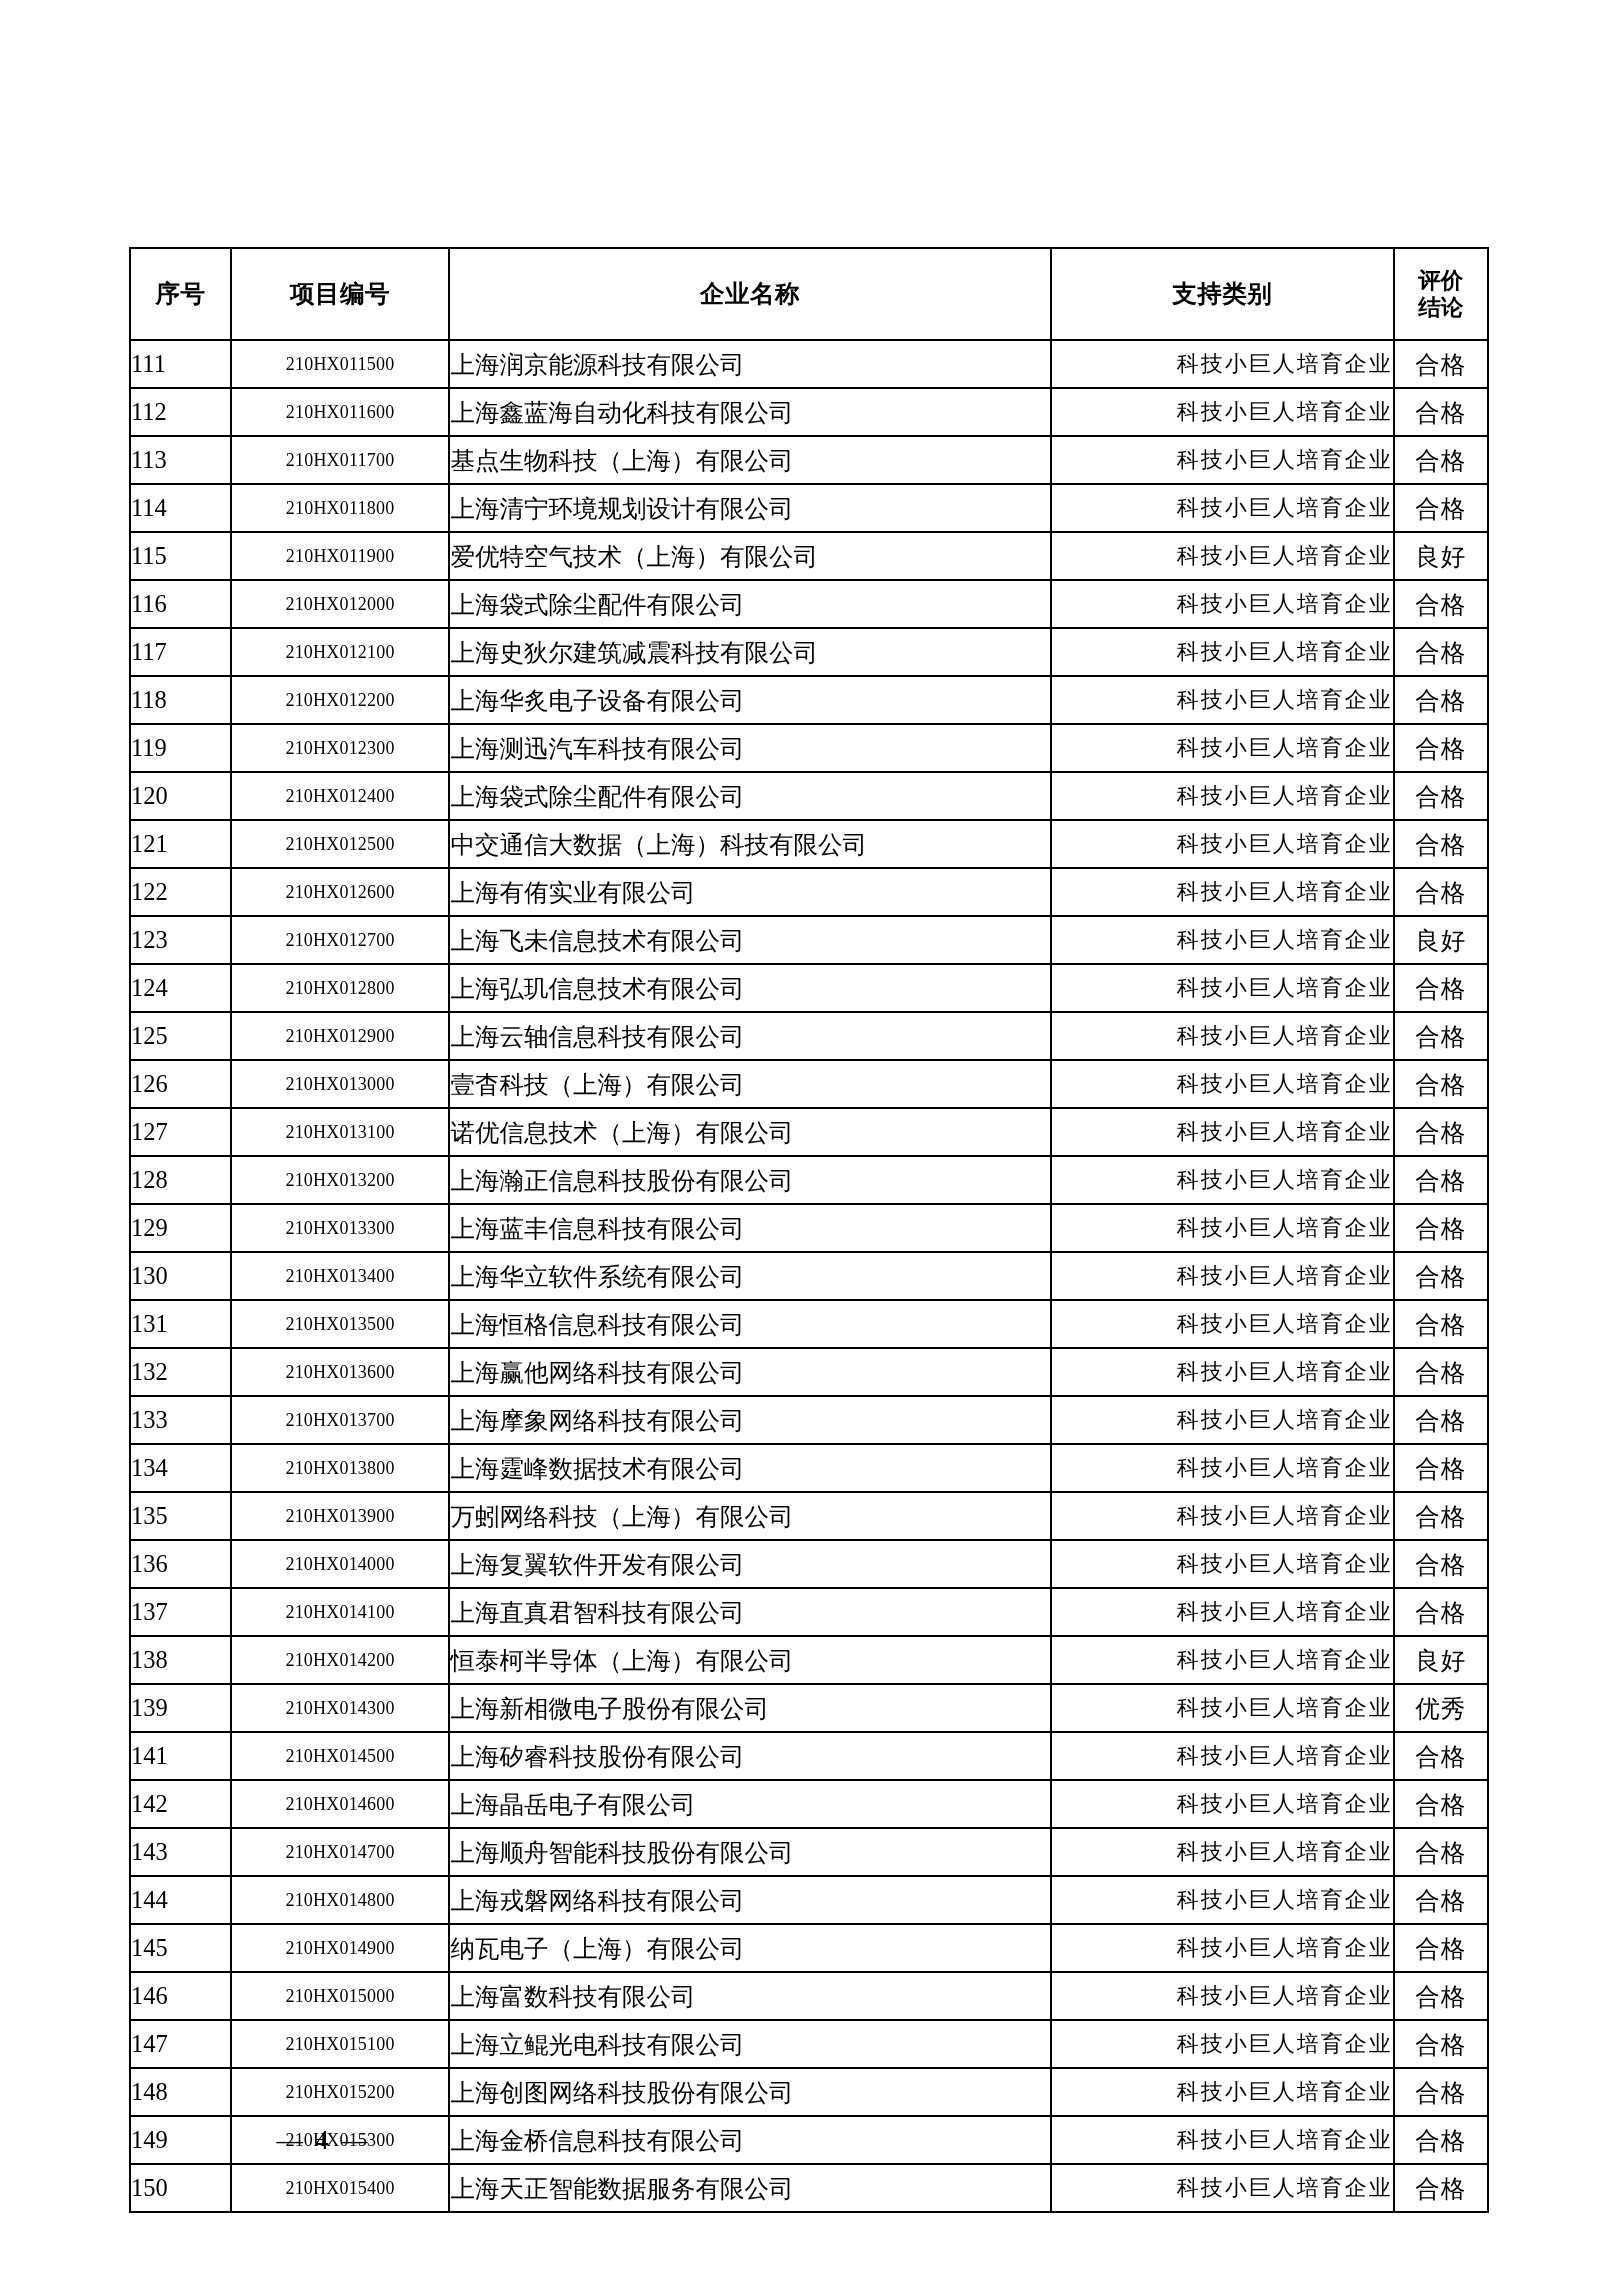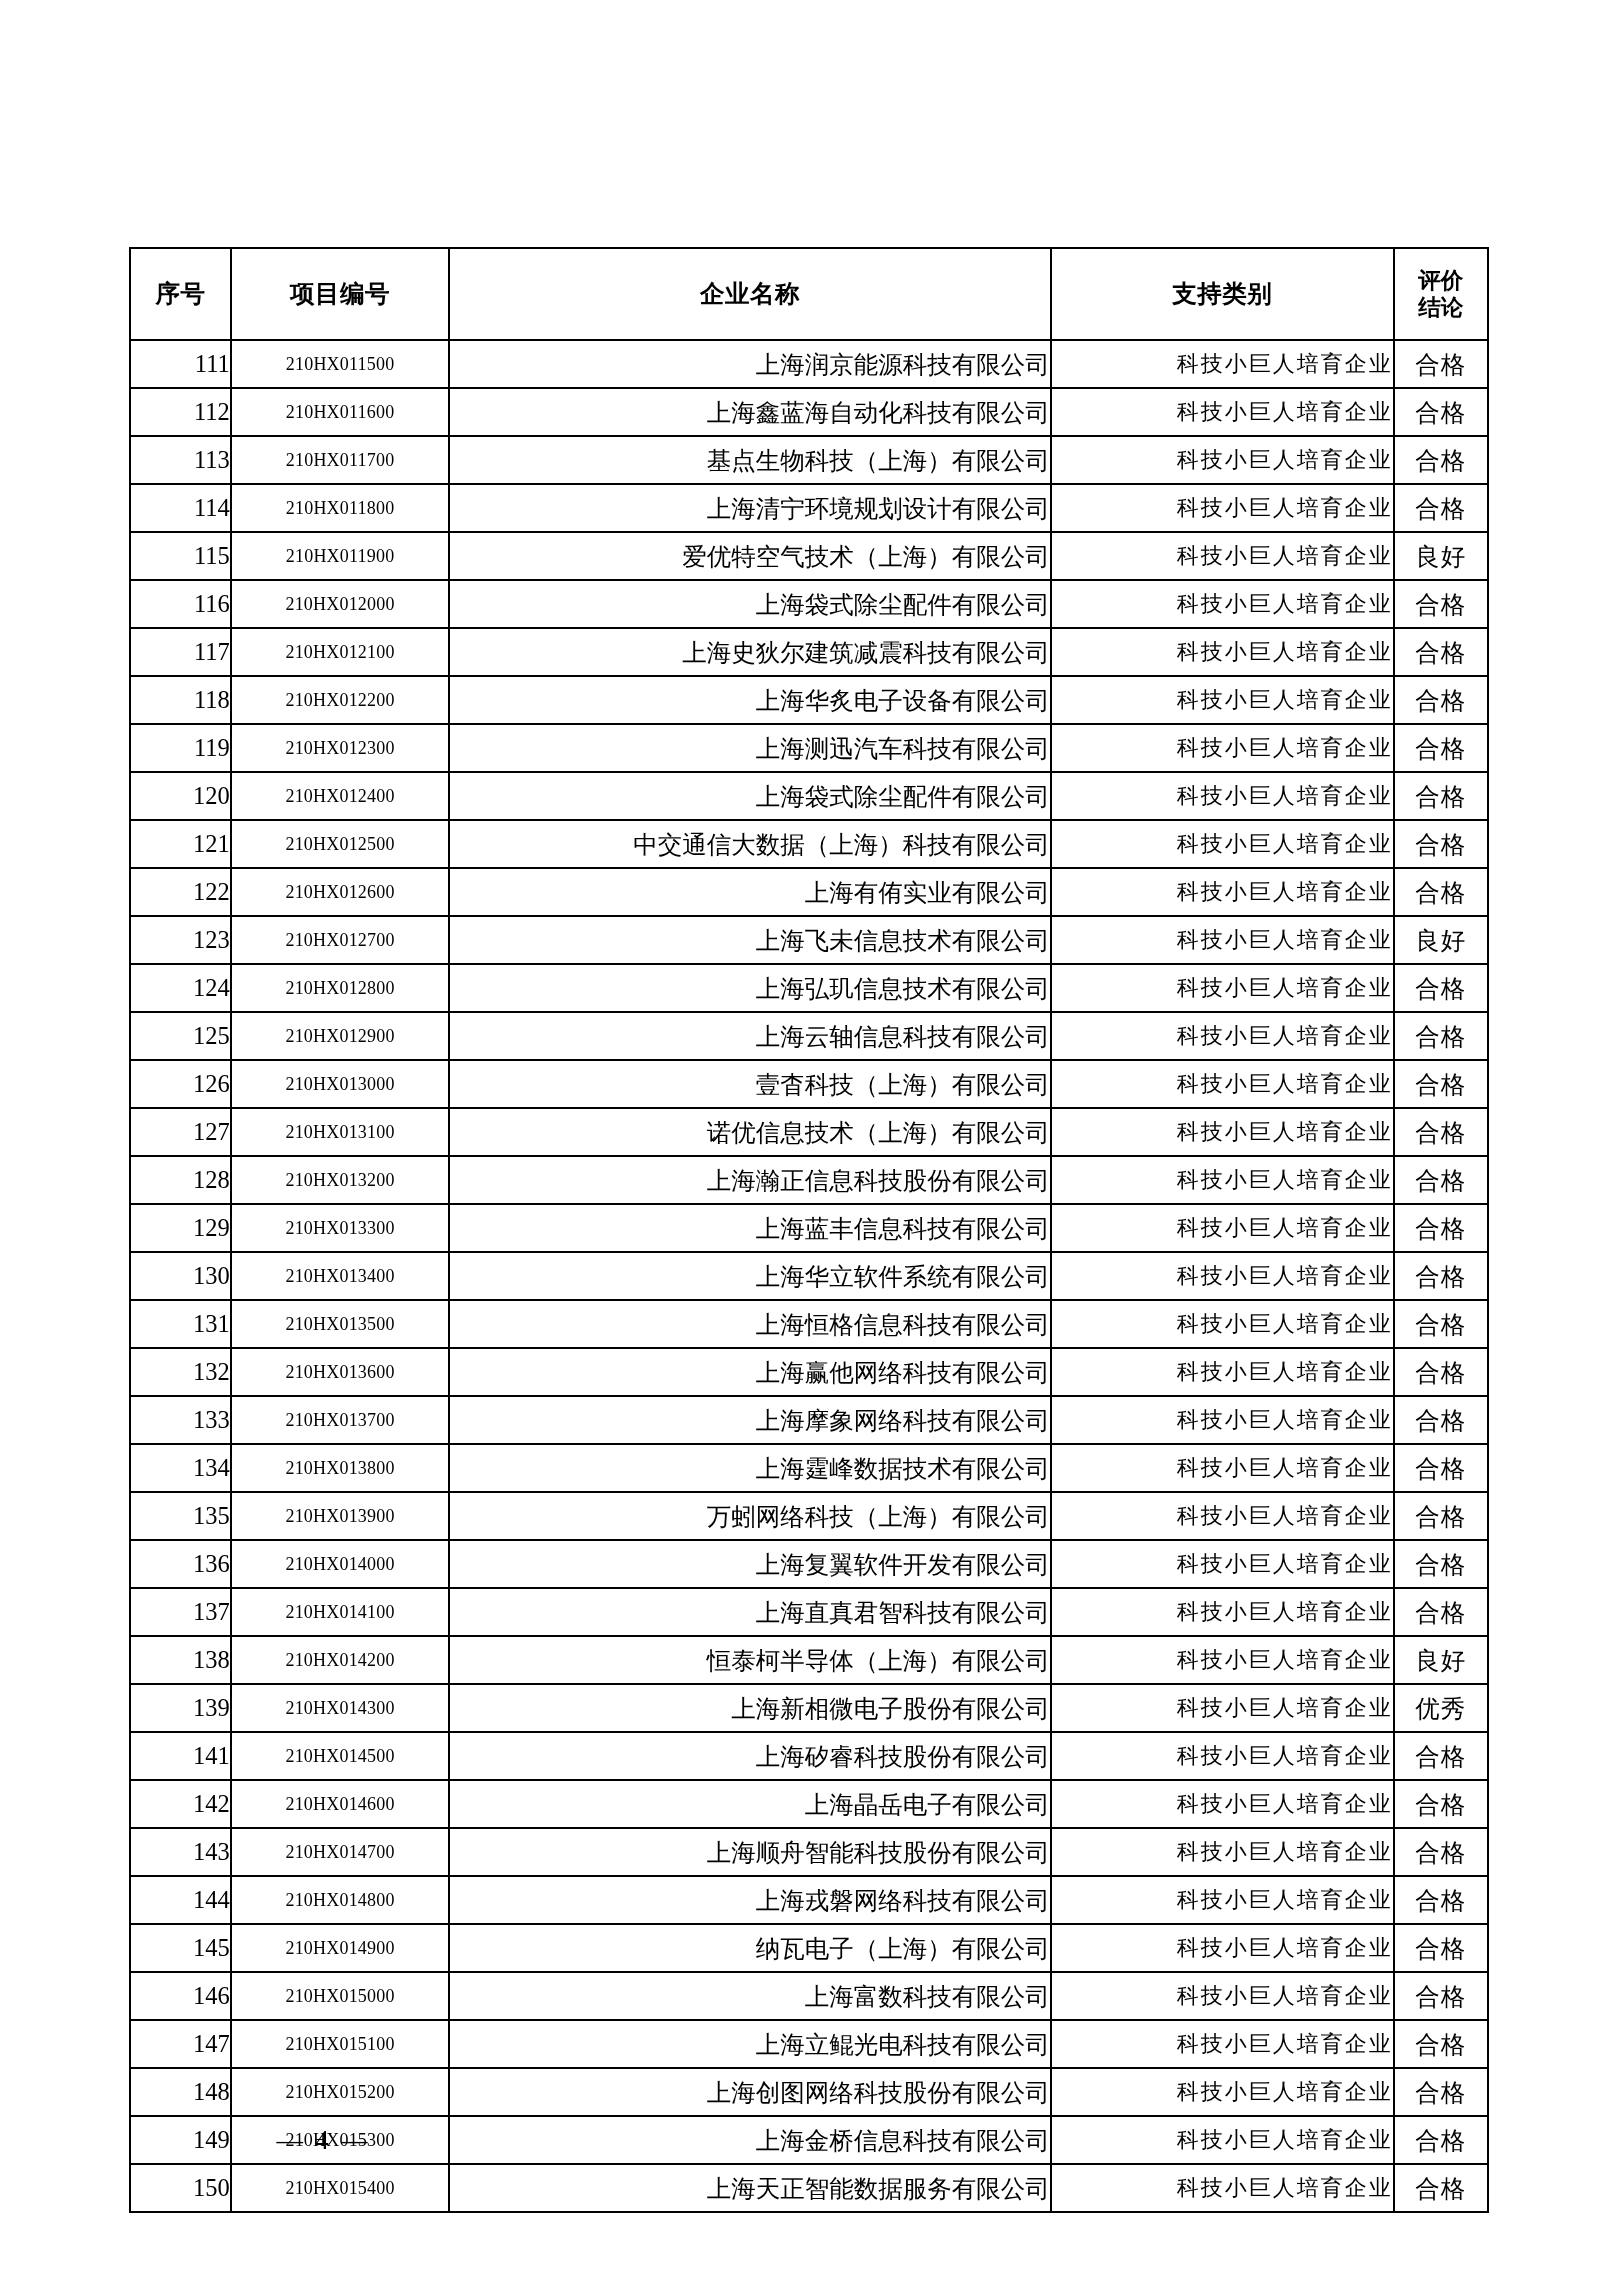--- a/index.html
+++ b/index.html
@@ -60,32 +60,32 @@
     font-size: 22.5px;
     letter-spacing: 0;
     line-height: 1.2;
   }
   thead th.res-head span { display: block; }
 
   tbody tr { height: 46px; }
   tbody td { height: 46px; }
 
   td.seq {
-    text-align: right;
+    text-align: left;
     font-size: 24.5px;
     font-family: "Liberation Serif", serif;
   }
   td.code {
     text-align: center;
     font-size: 18px;
     font-family: "Liberation Serif", serif;
     letter-spacing: 0.2px;
   }
   td.name {
-    text-align: right;
+    text-align: left;
     padding-left: 11.8px;
     font-size: 24.5px;
     font-family: "Liberation Serif", "DejaVu Serif", serif;
   }
   td.cat {
     text-align: right;
     font-size: 22px;
     letter-spacing: 2px;
     font-family: "Liberation Serif", "DejaVu Serif", serif;
   }

